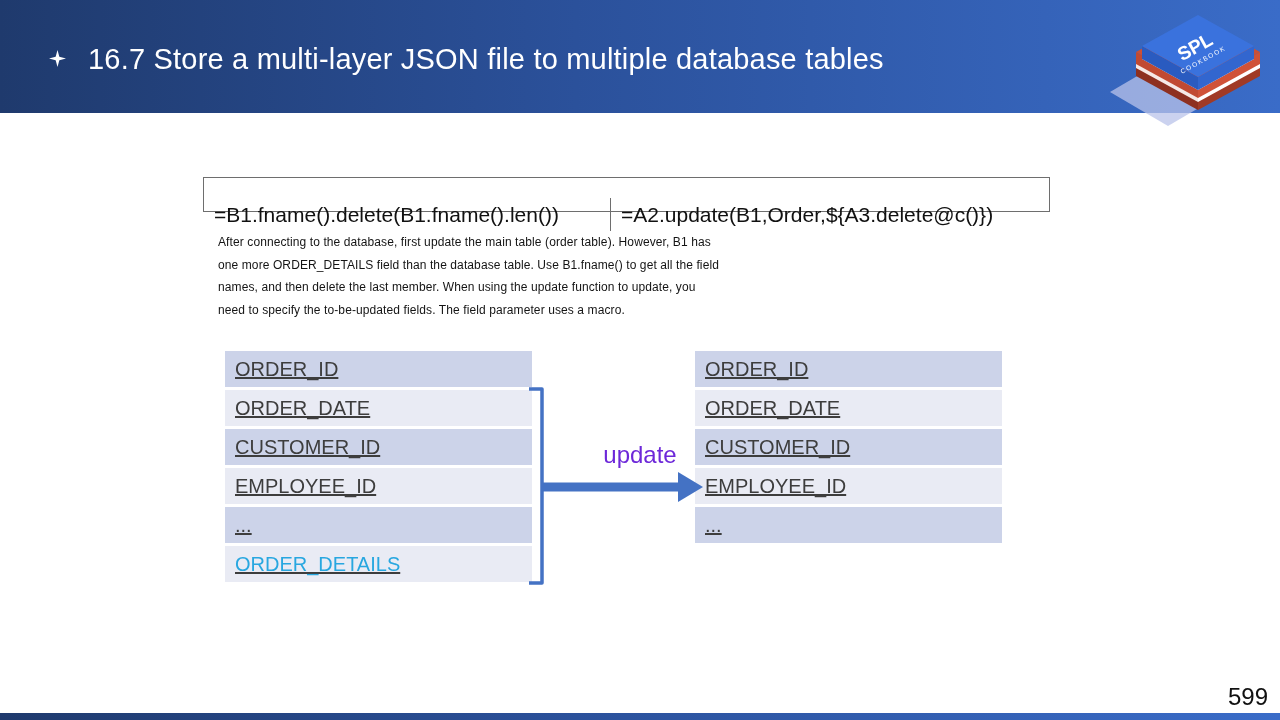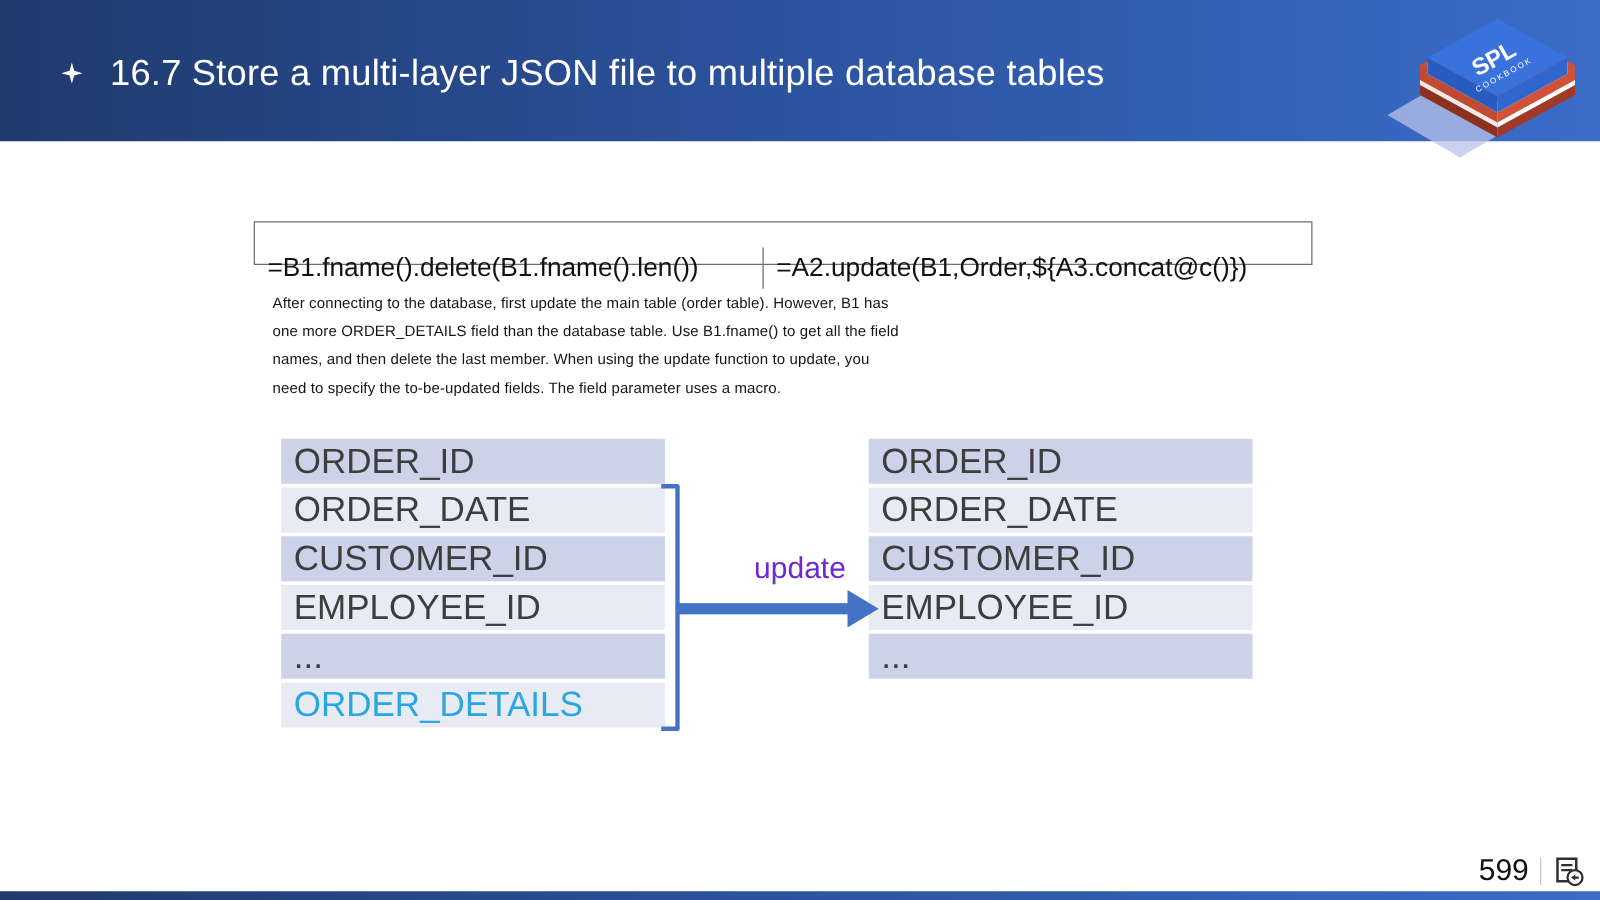--- a/index.html
+++ b/index.html
@@ -41,36 +41,36 @@
   .tbl{position:absolute;width:307px;}
   .tbl.left{left:225px;top:351px;}
   .tbl.right{left:695px;top:351px;}
   .tbl-header{
     height:35px;background:var(--table-header);color:#fff;
     display:flex;align-items:center;justify-content:center;
     font-size:20px;margin-bottom:3px;
   }
   .tbl-row{
     height:36px;margin-bottom:3px;display:flex;align-items:center;
-    padding-left:10px;font-size:28px;color:#3d3d3d;
+    padding-left:10px;font-size:20px;color:#3d3d3d;text-decoration:underline;
   }
   .tbl-row.dark{background:var(--row-dark);}
   .tbl-row.light{background:var(--row-light);}
   .tbl-row.hl span{color:var(--highlight);}
   
   .bracket{position:absolute;left:527px;top:386px;}
   .flow-arrow{position:absolute;left:543px;top:472px;}
   .arrow-label{
     position:absolute;left:560px;top:441px;width:160px;text-align:center;
     font-size:24px;color:#6d28d9;
   }
   
   .footer{
     position:absolute;right:12px;top:683px;height:28px;
-    display:flex;align-items:center;gap:9px;
+    display:flex;align-items:center;gap:9px;flex-direction:column;
   }
   .page-number{font-size:24px;color:#111;}
   .footer-divider{width:1px;height:22px;background:#c9c9d2;}
   .bottom-bar{
     position:absolute;left:0;bottom:0;width:1280px;height:7px;
     background:linear-gradient(90deg, var(--bar-start) 0%, #2b519b 45%, var(--bar-end) 100%);
   }
 </style>
 </head>
 <body>
@@ -108,21 +108,21 @@
 
     <g transform="translate(94,50) rotate(-29)">
       <text x="0" y="-4" text-anchor="middle" font-family="Liberation Sans, sans-serif" font-size="19" font-weight="bold" fill="#ffffff">SPL</text>
       <text x="1" y="7" text-anchor="middle" font-family="Liberation Sans, sans-serif" font-size="6.5" letter-spacing="1.6" fill="#ffffff">COOKBOOK</text>
     </g>
   </svg>
 </div>
 
 <div class="code-grid">
   <div class="code-cell c0">=B1.fname().delete(B1.fname().len())</div>
-  <div class="code-cell c1">=A2.update(B1,Order,${A3.concat@c()})</div>
+  <div class="code-cell c1">=A2.update(B1,Order,${A3.delete@c()})</div>
 </div>
 
 <div class="description">
   <div>After connecting to the database, first update the main table (order table). However, B1 has</div>
   <div>one more ORDER_DETAILS field than the database table. Use B1.fname() to get all the field</div>
   <div>names, and then delete the last member. When using the update function to update, you</div>
   <div>need to specify the to-be-updated fields. The field parameter uses a macro.</div>
 </div>
 
 <div class="tbl left">

